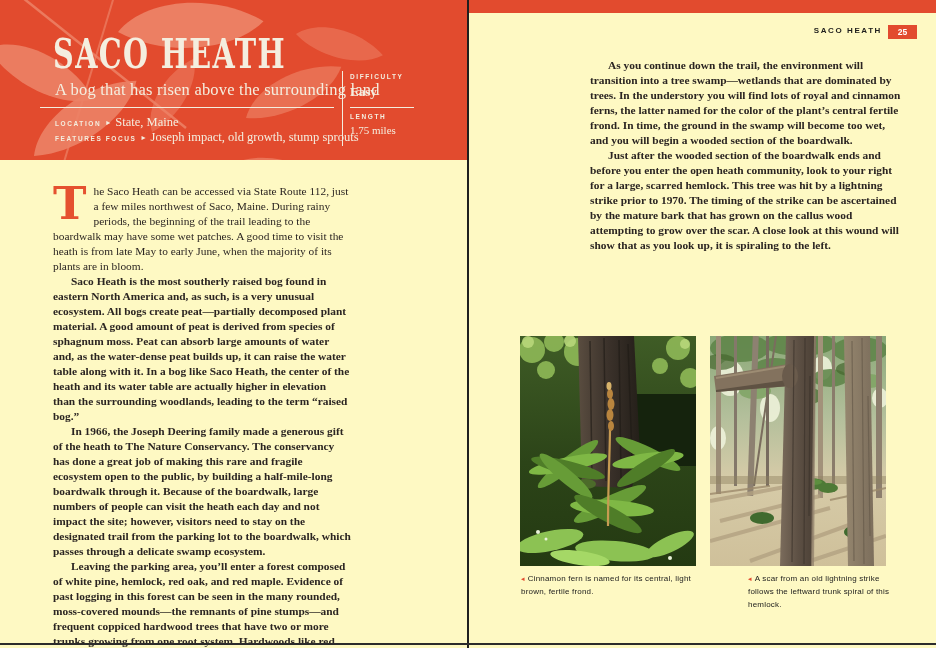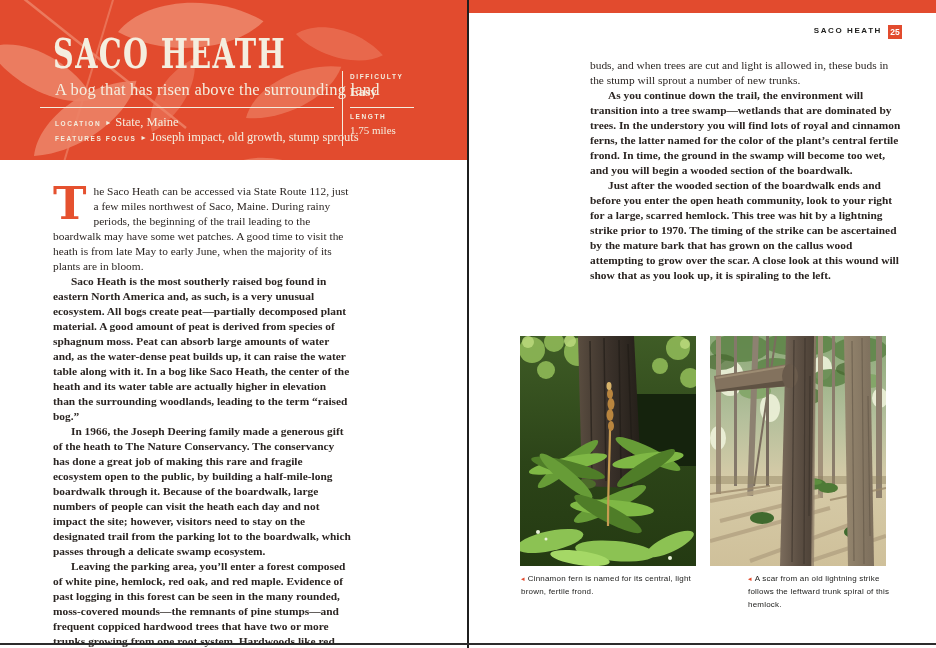--- a/index.html
+++ b/index.html
@@ -1,16 +1,16 @@
 <!DOCTYPE html>
 <html><head>
 <meta charset="utf-8">
 <style>
   html,body{margin:0;padding:0;background:#e9e9e6;}
-  .spread{position:relative;width:936px;height:648px;background:#ffffff;overflow:hidden;
+  .spread{position:relative;width:936px;height:648px;background:#fef9c3;overflow:hidden;
           font-family:"Liberation Serif",serif;}
   
   .header-block{position:absolute;left:0;top:0;width:468px;height:160px;background:#e24b2e;overflow:hidden;}
   .leaf-art{position:absolute;left:0;top:0;}
   .page-title{position:absolute;left:53px;top:34px;font-family:"DejaVu Serif",serif;font-weight:bold;
               font-size:41px;line-height:41px;color:#f4eedf;letter-spacing:2px;white-space:nowrap;
               transform:scaleX(0.70);transform-origin:left top;}
   .page-subtitle{position:absolute;left:55px;top:80px;font-size:16.5px;color:#f4eedf;
                  letter-spacing:0.2px;white-space:nowrap;}
   .rule{position:absolute;height:1px;background:#f4eedf;}
@@ -33,21 +33,21 @@
   .bodycol p.indent{text-indent:18px;font-weight:bold;}
   .body-left{left:53px;top:184px;width:298px;}
   .body-right{left:590px;top:58px;width:313px;}
   .dropcap{float:left;font-family:"DejaVu Serif",serif;font-weight:bold;font-size:45px;line-height:33px;
            color:#e5512f;margin:3px 7px 0 0;}
   
   .topstrip{position:absolute;left:468px;top:0;width:468px;height:13px;background:#e24b2e;}
   .running-head{position:absolute;left:690px;top:26px;width:192px;text-align:right;
                 font-family:"Liberation Sans",sans-serif;font-size:8px;font-weight:bold;
                 letter-spacing:1.6px;color:#1e1e1c;}
-  .page-badge{position:absolute;left:888px;top:25px;width:14px;height:14px;background:#e24b2e;color:#fff;
+  .page-badge{position:absolute;left:888px;top:25px;width:29px;height:14px;background:#e24b2e;color:#fff;
               font-family:"Liberation Sans",sans-serif;font-size:8.5px;font-weight:bold;
               display:flex;align-items:center;justify-content:center;}
   
   .photo{position:absolute;top:336px;width:176px;height:230px;}
   .photo svg{display:block;width:100%;height:100%;}
   .photo-fern{left:520px;}
   .photo-hemlock{left:710px;}
   .caption{position:absolute;top:572px;font-family:"Liberation Sans",sans-serif;font-size:8px;
            line-height:13px;color:#222220;letter-spacing:0.2px;}
   .caption-1{left:521px;width:192px;}
@@ -104,21 +104,20 @@
       <p class="indent">Saco Heath is the most southerly raised bog found in eastern North America and, as such, is a very unusual ecosystem. All bogs create peat—partially decomposed plant material. A good amount of peat is derived from species of sphagnum moss. Peat can absorb large amounts of water and, as the water-dense peat builds up, it can raise the water table along with it. In a bog like Saco Heath, the center of the heath and its water table are actually higher in elevation than the surrounding woodlands, leading to the term “raised bog.”</p>
       <p class="indent">In 1966, the Joseph Deering family made a generous gift of the heath to The Nature Conservancy. The conservancy has done a great job of making this rare and fragile ecosystem open to the public, by building a half-mile-long boardwalk through it. Because of the boardwalk, large numbers of people can visit the heath each day and not impact the site; however, visitors need to stay on the designated trail from the parking lot to the boardwalk, which passes through a delicate swamp ecosystem.</p>
       <p class="indent">Leaving the parking area, you’ll enter a forest composed of white pine, hemlock, red oak, and red maple. Evidence of past logging in this forest can be seen in the many rounded, moss-covered mounds—the remnants of pine stumps—and frequent coppiced hardwood trees that have two or more trunks growing from one root system. Hardwoods like red maple and red oak will sprout new growth from dormant buds that become activated when the bark under which they reside receives increased sunlight. These are called epicormic</p>
     </div>
 
   <div class="topstrip"></div>
   <div class="running-head">SACO HEATH</div>
   <div class="page-badge">25</div>
 
   <div class="bodycol body-right">
-      <p>buds, and when trees are cut and light is allowed in, these buds in the stump will sprout a number of new trunks.</p>
       <p class="indent">As you continue down the trail, the environment will transition into a tree swamp—wetlands that are dominated by trees. In the understory you will find lots of royal and cinnamon ferns, the latter named for the color of the plant’s central fertile frond. In time, the ground in the swamp will become too wet, and you will begin a wooded section of the boardwalk.</p>
       <p class="indent">Just after the wooded section of the boardwalk ends and before you enter the open heath community, look to your right for a large, scarred hemlock. This tree was hit by a lightning strike prior to 1970. The timing of the strike can be ascertained by the mature bark that has grown on the callus wood attempting to grow over the scar. A close look at this wound will show that as you look up, it is spiraling to the left.</p>
     </div>
 
   <div class="photo photo-fern">
     <svg viewBox="0 0 176 230" preserveAspectRatio="none">
       <defs>
         <linearGradient id="fbg" x1="0" y1="0" x2="0" y2="1">
           <stop offset="0" stop-color="#3f5c26"></stop>
             <stop offset="0.55" stop-color="#2c4418"></stop>

